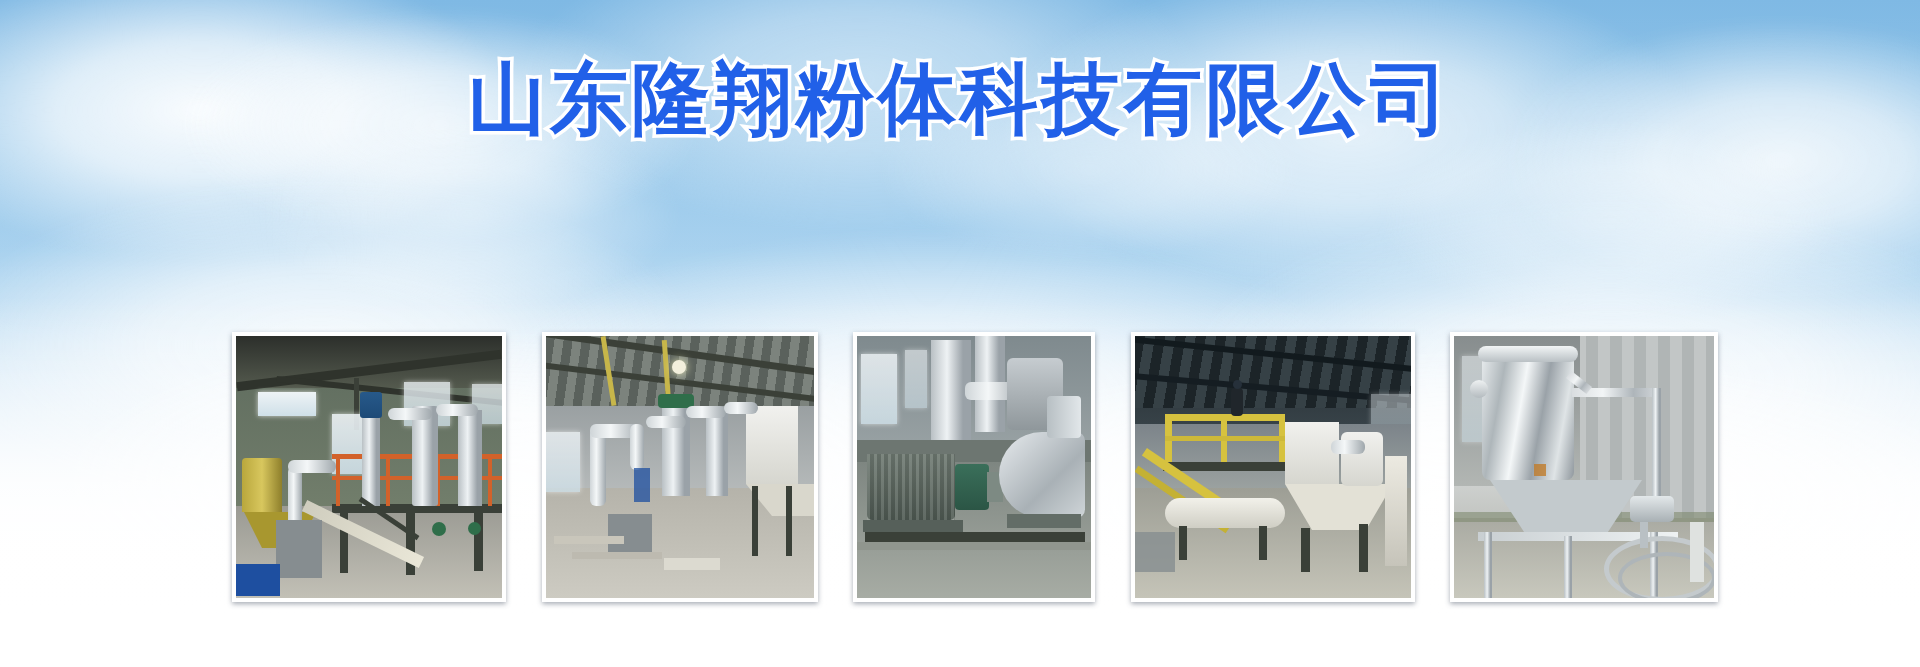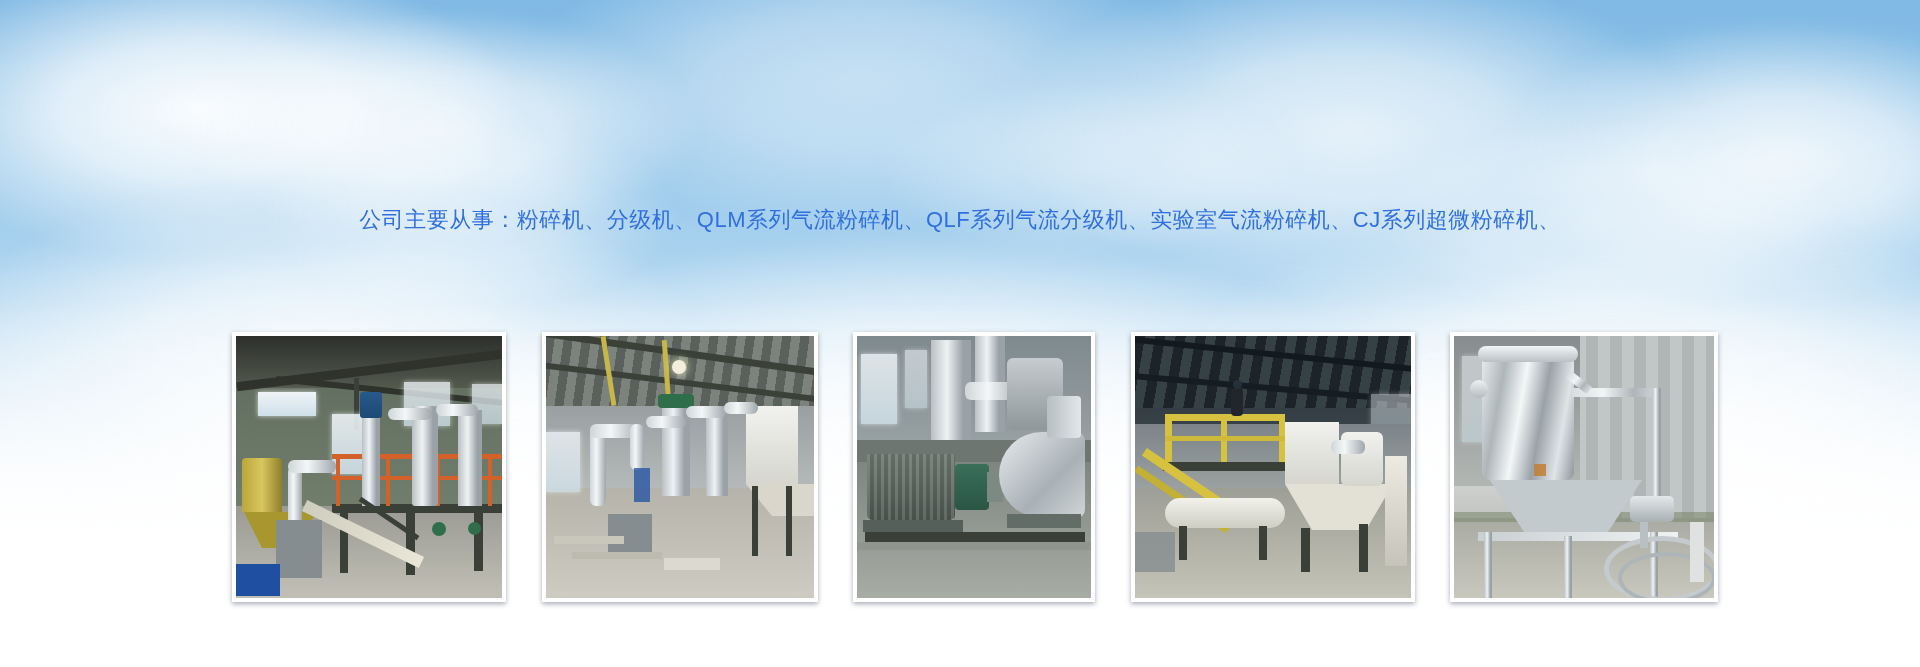--- a/index.html
+++ b/index.html
@@ -123,23 +123,23 @@
     <div class="cloud cl7"></div>
     <div class="cloud cl8"></div>
     <div class="cloud cl9"></div>
     <div class="cloud cl10"></div>
     <div class="cloud cl11"></div>
     <div class="cloud cl12"></div>
     <div class="cloud cl13"></div>
   </div>
   <div class="haze"></div>
 
+  <div class="title">山东隆翔粉体科技有限公司</div>
 
   <div class="subtitle">
-    <div>公司主要从事：粉碎机、分级机、QLM系列气流粉碎机、QLF系列气流分级机、实验室气流粉碎机、CJ系列超微粉碎机、</div>
   </div>
 
   <div class="thumbs">
 
     <div class="thumb t1">
       <div class="ph">
         <div class="el wall" style="top:0;height:215px;"></div>
         <div class="el roof" style="top:0;height:52px;"></div>
         <div class="el beam" style="left:0;top:30px;width:266px;height:9px;transform:rotate(-7deg);"></div>
         <div class="el beam" style="left:40px;top:52px;width:230px;height:6px;transform:rotate(6deg);"></div>

